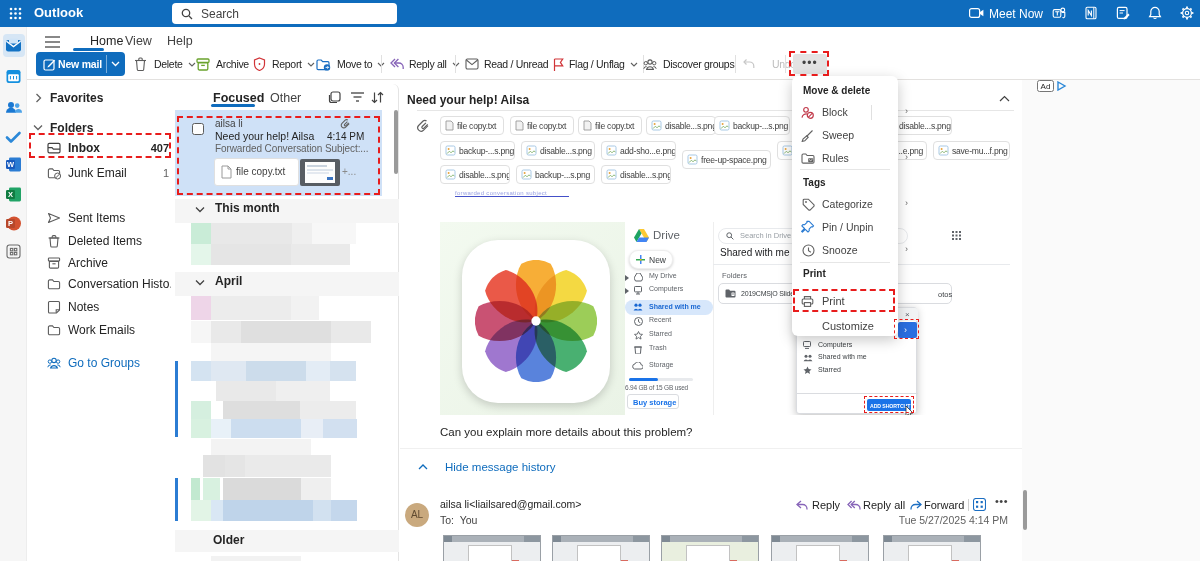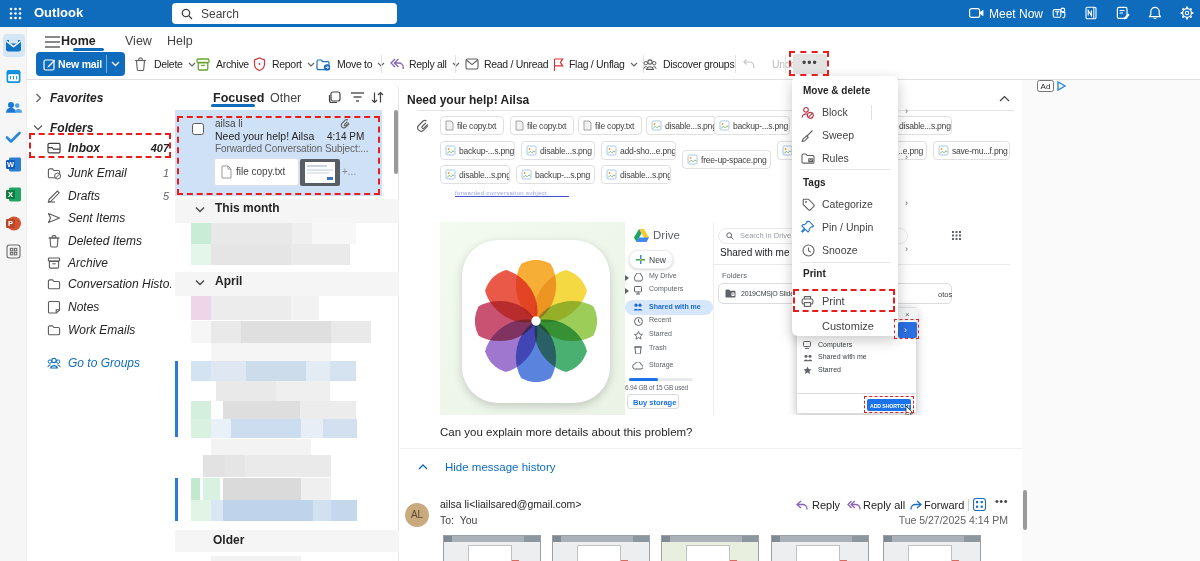--- a/index.html
+++ b/index.html
@@ -11,21 +11,21 @@
 #searchbox { position:absolute; left:172px; top:3px; width:225px; height:21px; background:#fff; border-radius:4px; display:flex; align-items:center; color:#424242; font-size:12px; }
 
 #rail { position:absolute; left:0; top:27px; width:27px; height:534px; background:#f6f6f6; border-right:1px solid #ededed; }
 
 #ribbon { position:absolute; left:27px; top:27px; width:1173px; height:53px; background:#fff; border-bottom:1px solid #e3e1df; }
 .tab { position:absolute; top:7px; font-size:12.5px; color:#424242; }
 .cbtn { position:absolute; top:25px; height:24px; display:flex; align-items:center; font-size:10.5px; color:#242424; letter-spacing:-0.3px; }
 .vsep { position:absolute; top:28px; height:18px; width:1px; background:#e0e0e0; }
 
 #folders { position:absolute; left:27px; top:80px; width:146px; height:481px; background:#fff; font-size:12px; color:#242424; }
-.frow { position:absolute; left:0; width:146px; height:23px; display:flex; align-items:center;font-style:italic; }
+.frow { position:absolute; left:0; width:146px; height:23px; display:flex; align-items:center; }
 .frow .cnt { position:absolute; right:4px; color:#616161; font-size:11px; }
 .ficon { width:14px; height:14px; margin-left:20px; margin-right:7px; flex:none; }
 
 #mlist { position:absolute; left:175px; top:84px; width:224px; height:477px; background:#fff; border-radius:6px 6px 0 0; }
 .gross { position:absolute; left:0; width:207px; background:#f5f5f5; }
 
 #rpane { position:absolute; left:400px; top:84px; width:622px; height:477px; background:#fff; border-radius:6px 6px 0 0; }
 .chip { position:absolute; height:19px; border:1px solid #e0e0e0; border-radius:4px; background:#fff; display:flex; align-items:center; font-size:8.6px; color:#424242; white-space:nowrap; overflow:hidden; letter-spacing:-0.25px; }
 .chip .ci { margin:0 3px 0 4px; flex:none; }
 
@@ -157,21 +157,21 @@
     </svg>
 </div>
 <div id="ribbon">
   <svg class="abs" style="left:18px;top:9px;" width="15" height="12" viewBox="0 0 15 12">
       <g stroke="#484848" stroke-width="1.3">
         <line x1="0" y1="1" x2="15" y2="1"></line>
         <line x1="0" y1="6" x2="15" y2="6"></line>
         <line x1="0" y1="11" x2="15" y2="11"></line>
       </g>
     </svg>
-  <div class="tab" style="left:34px;font-weight:bold;color:#242424;">Home</div>
+  <div class="tab" style="left:63px;font-weight:normal;color:#242424;">Home</div>
   <div class="abs" style="left:46px;top:21px;width:31px;height:3px;border-radius:2px;background:#0f6cbd;"></div>
   <div class="tab" style="left:98px;">View</div>
   <div class="tab" style="left:140px;">Help</div>
 
   <div class="abs" style="left:9px;top:25px;width:89px;height:24px;background:#0f6cbd;border-radius:4px;"></div>
   <svg class="abs" style="left:16px;top:31px;" width="13" height="13" viewBox="0 0 13 13">
       <rect x="1" y="2" width="10" height="10" rx="1.5" fill="none" stroke="#fff" stroke-width="1.2"></rect>
       <path d="M5 8l6.2-6.2 1 1L6 9l-1.6.6z" fill="#fff"></path>
     </svg>
   <div class="abs" style="left:31px;top:31px;font-size:10.5px;color:#fff;font-weight:bold;letter-spacing:-0.2px;">New mail</div>
@@ -283,24 +283,20 @@
       </svg>Folders</div>
   <div class="frow" style="top:56px;font-weight:bold;"><svg class="ficon" viewBox="0 0 14 14">
         <rect x="1" y="2.4" width="12" height="9.4" rx="1.4" fill="none" stroke="#424242" stroke-width="1.2"></rect>
         <path d="M1 6.6h4l1.4 1.6h6.6" fill="none" stroke="#424242" stroke-width="1.2"></path>
       </svg>Inbox<span class="cnt" style="color:#242424;font-weight:bold;">407</span></div>
   <div class="frow" style="top:81.5px;"><svg class="ficon" viewBox="0 0 14 14">
         <path d="M1.4 4.2a1.3 1.3 0 0 1 1.3-1.3h2.8l1.4 1.6h4.4a1.3 1.3 0 0 1 1.3 1.3v4.6a1.3 1.3 0 0 1-1.3 1.3H2.7a1.3 1.3 0 0 1-1.3-1.3z" fill="none" stroke="#5c5c5c" stroke-width="1.1"></path>
         <circle cx="10.6" cy="10" r="3" fill="#fff" stroke="#5c5c5c" stroke-width="1"></circle>
         <line x1="8.6" y1="12" x2="12.6" y2="8" stroke="#5c5c5c" stroke-width="1"></line>
       </svg>Junk Email<span class="cnt">1</span></div>
-  <div class="frow" style="top:104.5px;"><svg class="ficon" viewBox="0 0 14 14">
-        <path d="M2 10.5L10.4 2l1.8 1.8L3.8 12.3l-2.4.6z" fill="none" stroke="#5c5c5c" stroke-width="1.1"></path>
-        <line x1="1" y1="13" x2="8" y2="13" stroke="#5c5c5c" stroke-width="1.1"></line>
-      </svg>Drafts<span class="cnt">5</span></div>
   <div class="frow" style="top:126.5px;"><svg class="ficon" viewBox="0 0 14 14">
         <path d="M1.5 2.5l11 4.5-11 4.5 2-4.5z" fill="none" stroke="#5c5c5c" stroke-width="1.1" stroke-linejoin="round"></path>
       </svg>Sent Items</div>
   <div class="frow" style="top:149.5px;"><svg class="ficon" viewBox="0 0 14 14">
         <path d="M3 4h8l-.7 8a1.1 1.1 0 0 1-1.1 1H4.8a1.1 1.1 0 0 1-1.1-1z" fill="none" stroke="#5c5c5c" stroke-width="1.1"></path>
         <line x1="1.6" y1="4" x2="12.4" y2="4" stroke="#5c5c5c" stroke-width="1.1"></line>
         <path d="M5.2 3.8V2.6a1 1 0 0 1 1-1h1.6a1 1 0 0 1 1 1v1.2" fill="none" stroke="#5c5c5c" stroke-width="1.1"></path>
       </svg>Deleted Items</div>
   <div class="frow" style="top:171.5px;"><svg class="ficon" viewBox="0 0 14 14">
         <rect x="1.4" y="2" width="11.2" height="3" rx=".8" fill="none" stroke="#5c5c5c" stroke-width="1.1"></rect>

